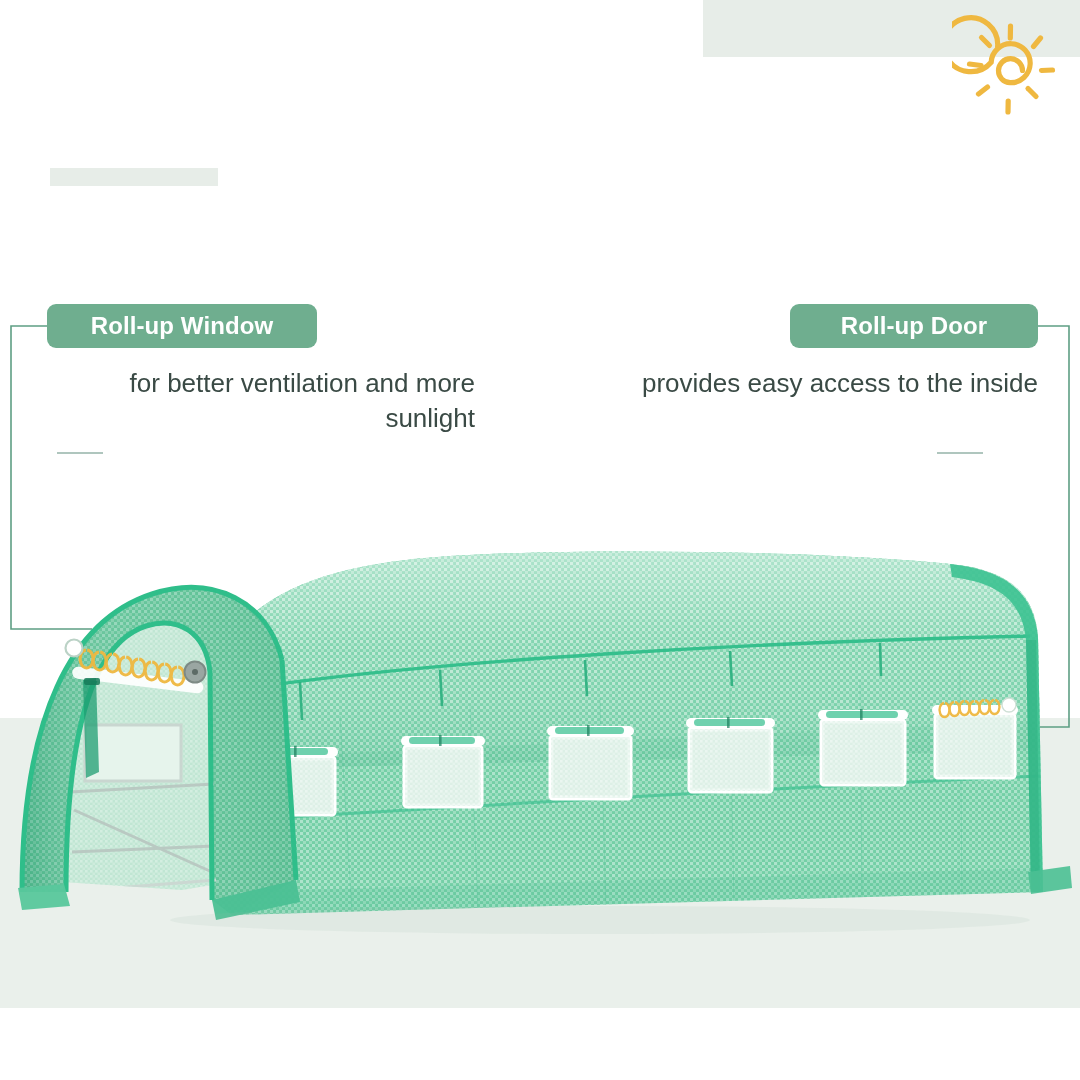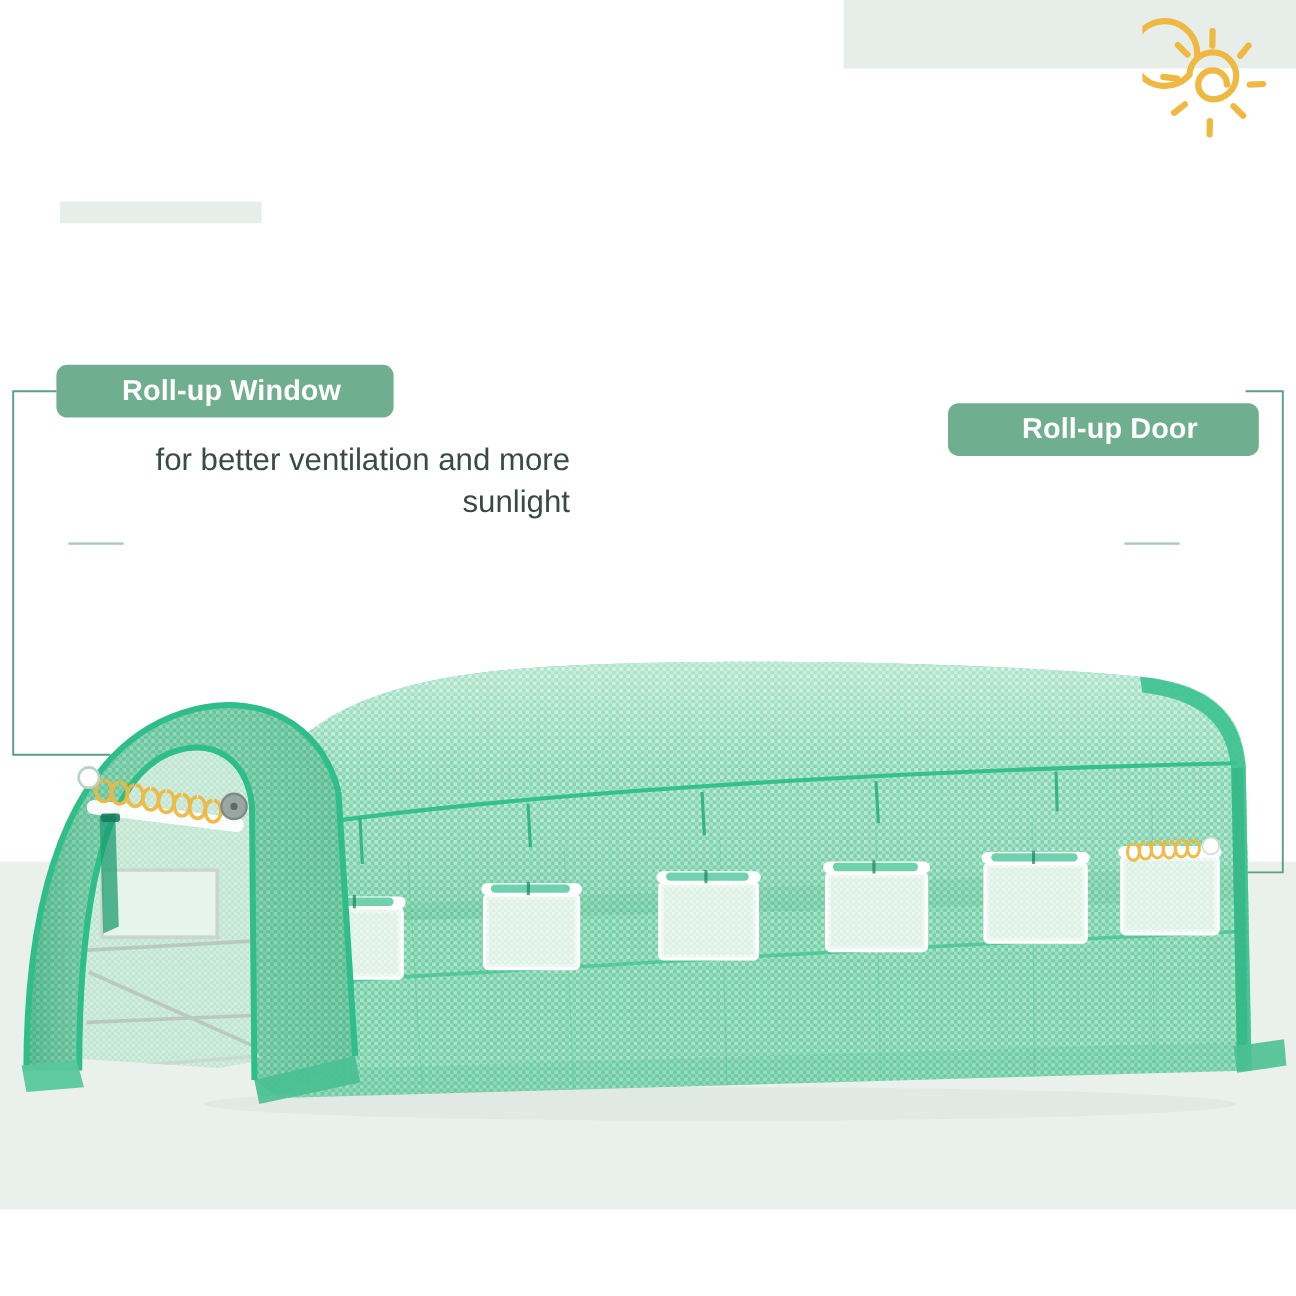--- a/index.html
+++ b/index.html
@@ -16,23 +16,23 @@
   
   .title{position:absolute;left:48px;top:73px;font-size:43px;font-weight:bold;
          letter-spacing:.2px;color:#2E7C43;white-space:nowrap;line-height:1;}
 
   
   .sun{position:absolute;left:952px;top:14px;width:112px;height:112px;}
 
   
   .badge{position:absolute;background:#6FAE8F;border-radius:9px;color:#fff;
          font-size:24px;font-weight:bold;letter-spacing:.1px;
-         display:flex;align-items:center;justify-content:center;padding-left:11px;}
+         display:flex;align-items:center;justify-content:center;}
   .badge-left{left:47px;top:304px;width:270px;height:44px;}
-  .badge-right{left:790px;top:304px;width:248px;height:44px;margin-top:32px;}
+  .badge-right{left:790px;top:304px;width:248px;height:44px;}
 
   .desc{position:absolute;font-size:26px;color:#3A4A45;line-height:1.33;font-weight:400;}
   .desc-left{left:55px;top:366px;width:420px;text-align:right;}
   .desc-right{left:640px;top:366px;width:398px;text-align:right;}
 
   .rule{position:absolute;height:2px;background:#AFC6BE;}
   .rule-left{left:57px;top:452px;width:46px;}
   .rule-right{left:937px;top:452px;width:46px;}
 
   
@@ -72,20 +72,21 @@
         <path d="M84 82.5 L76 74.5" stroke-width="5.2"></path>
       </g>
     </svg>
   </div>
 
   <div class="badge badge-left">Roll-up Window</div>
   <div class="desc desc-left">for better ventilation and more sunlight</div>
   <div class="rule rule-left"></div>
 
   <div class="badge badge-right">Roll-up Door</div>
+  <div class="desc desc-right">provides easy access to the inside</div>
   <div class="rule rule-right"></div>
 
   <svg class="connector" viewBox="0 0 1080 1080">
     <g fill="none" stroke="#5E9E84" stroke-width="1.6">
       <path d="M47 326 L11 326 L11 629 L92 629"></path>
       <path d="M1038 326 L1069 326 L1069 727 L972 727"></path>
     </g>
   </svg>
   <div class="dot dot-right"></div>
 

